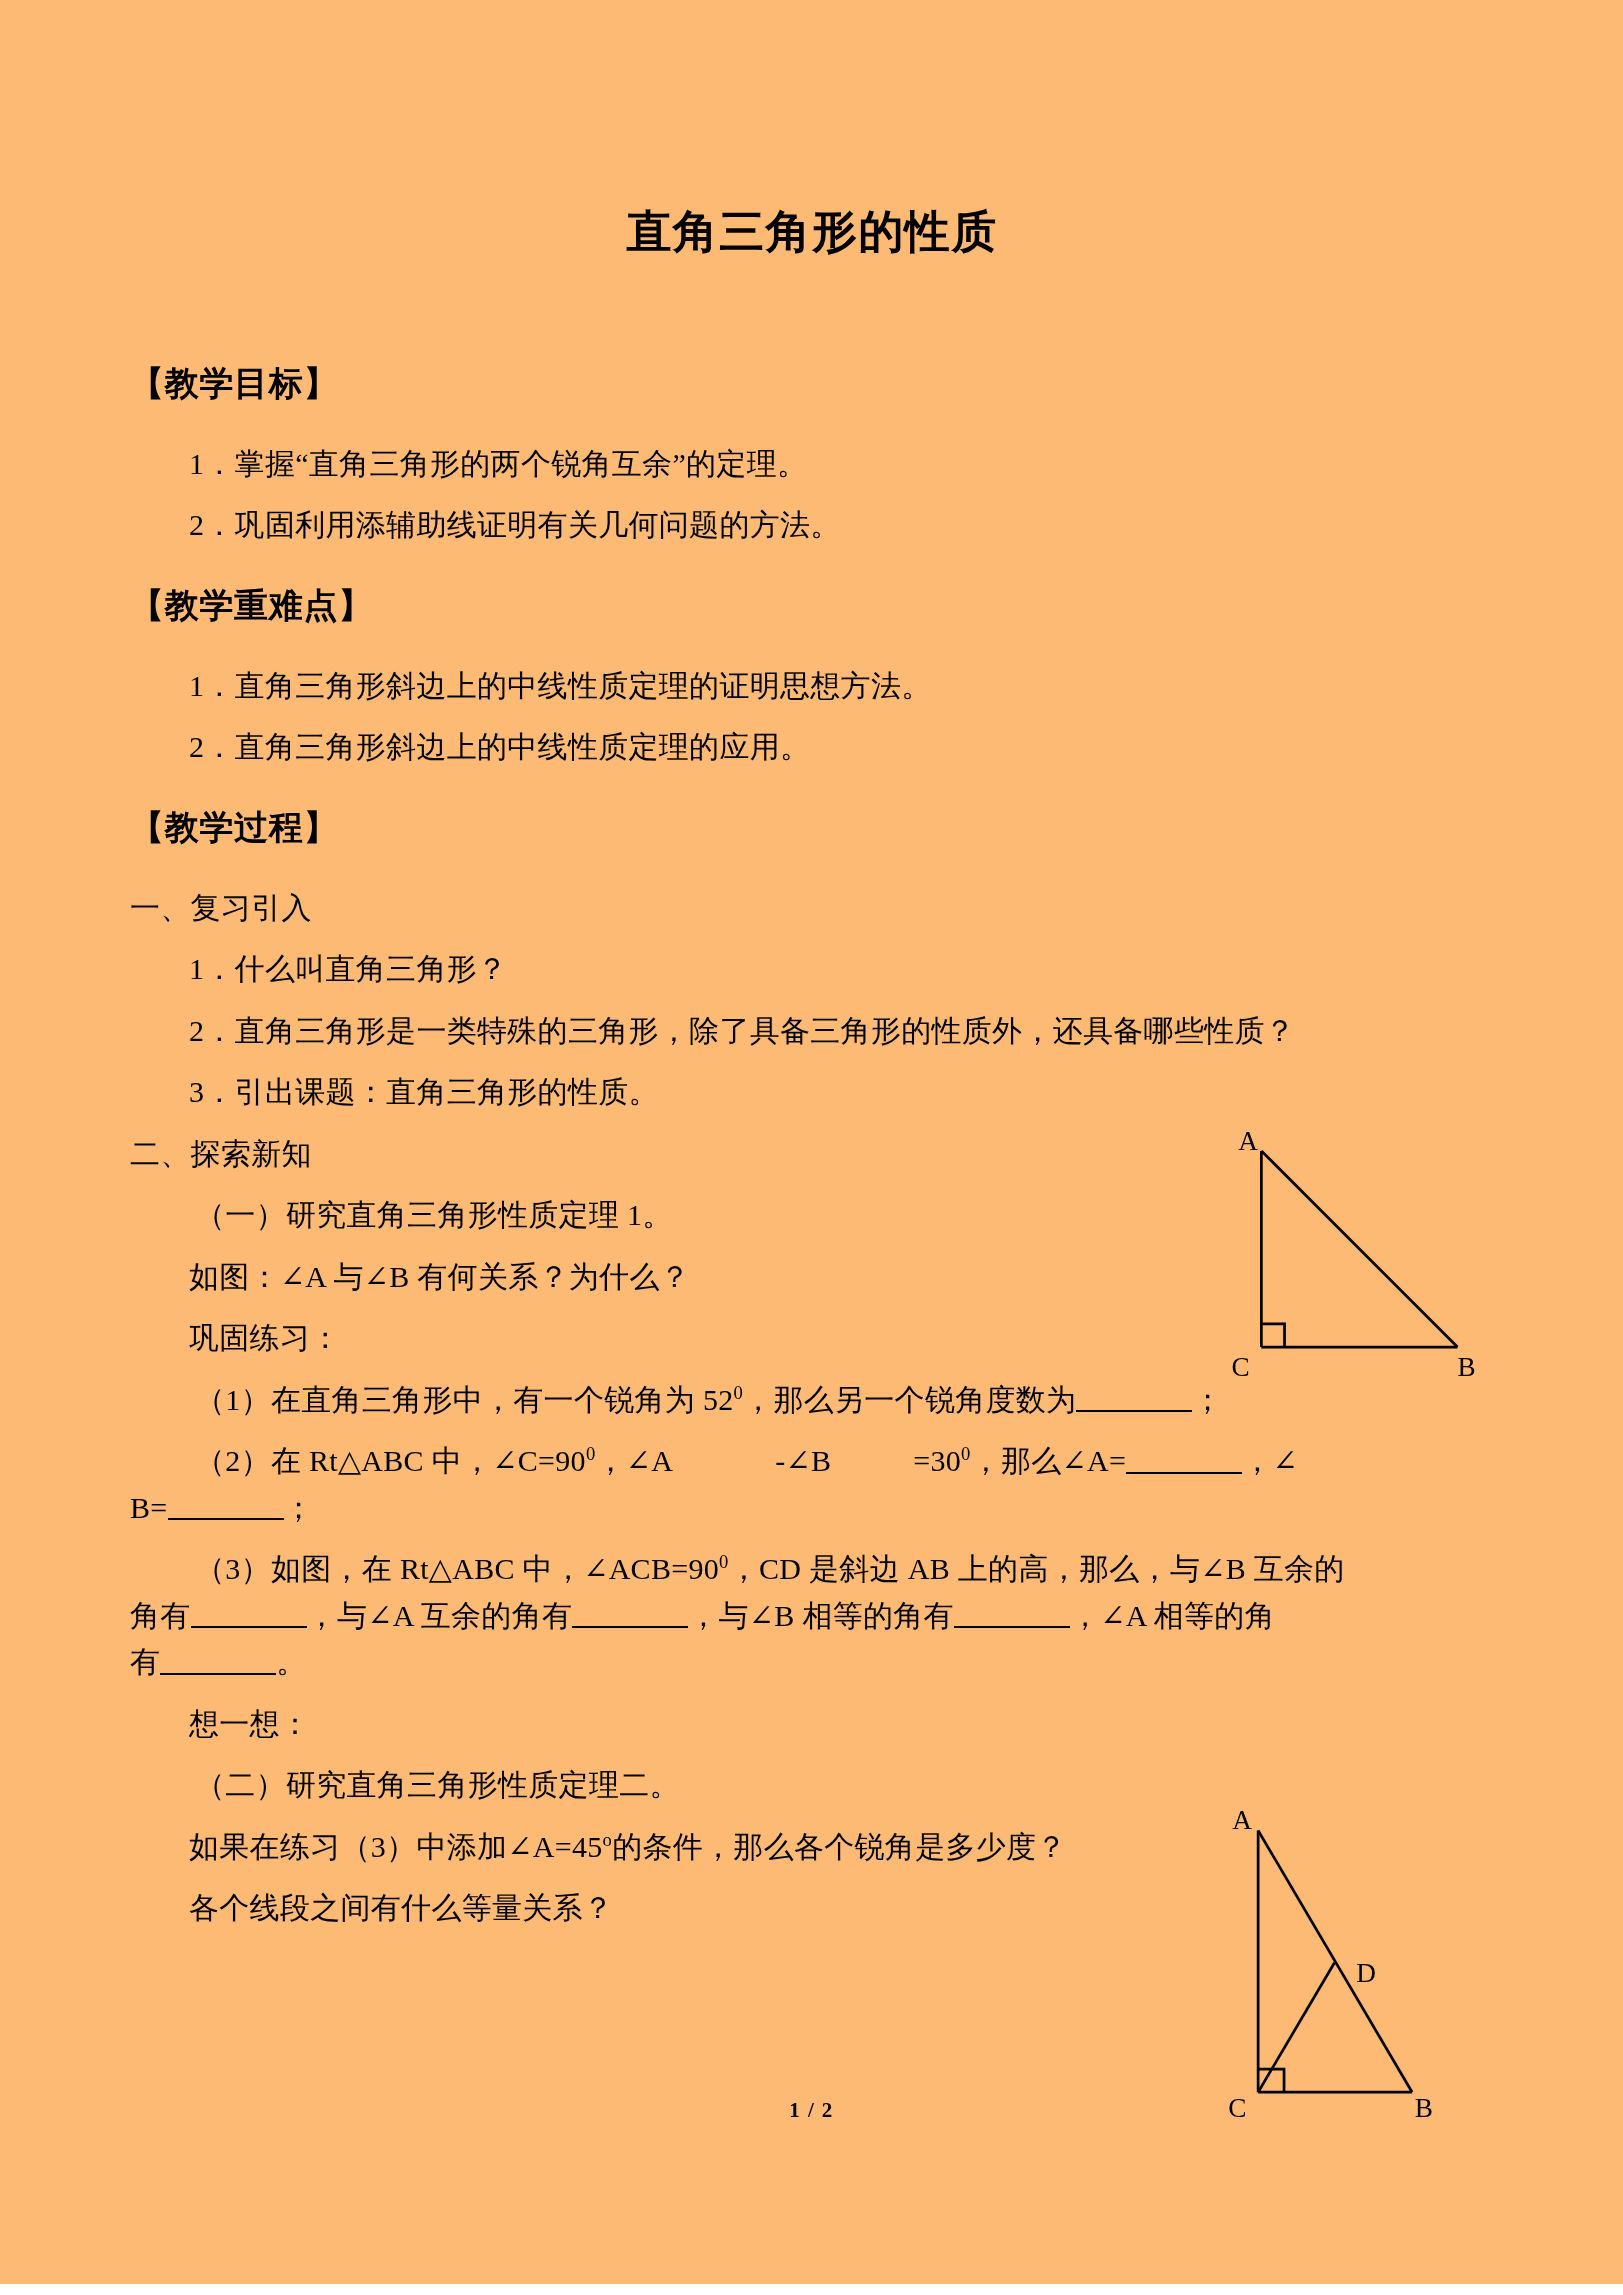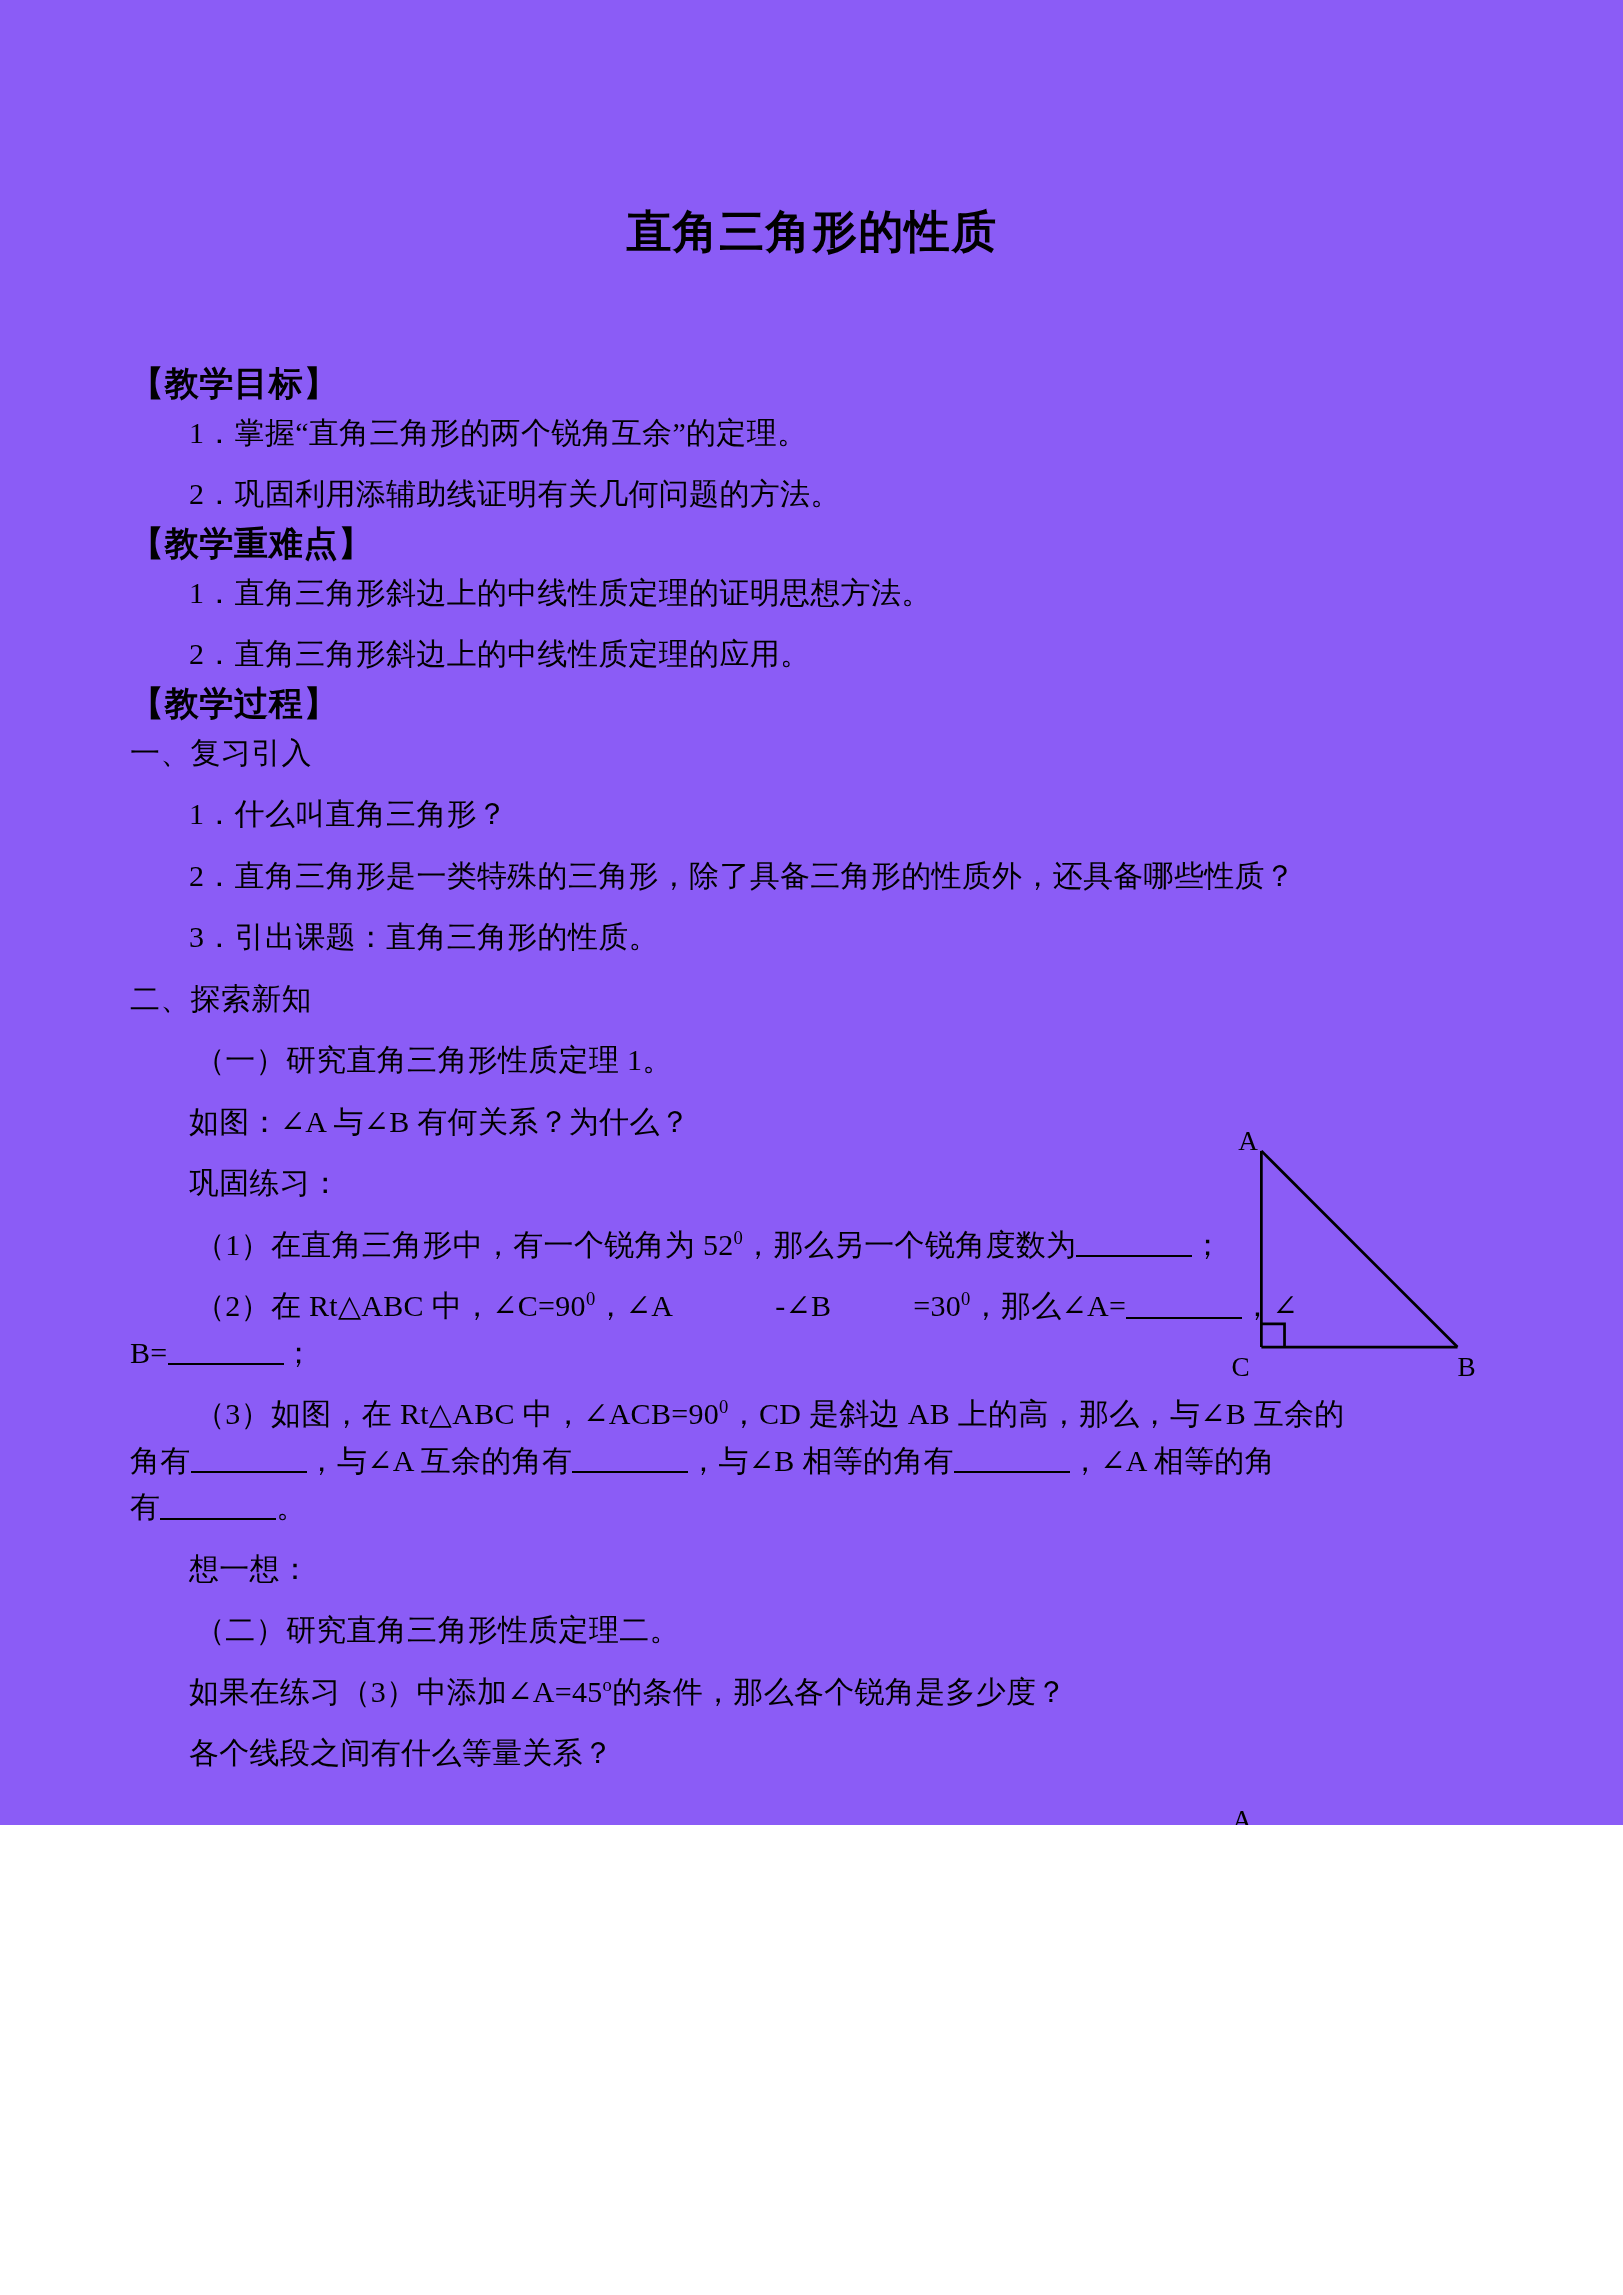--- a/index.html
+++ b/index.html
@@ -7,22 +7,22 @@
     padding: 0;
     background: #ffffff;
   }
   body {
     font-family: "Liberation Serif", "DejaVu Serif", serif;
     color: #000000;
   }
   .page {
     position: relative;
     width: 1623px;
-    height: 1825px;
-    background: #8b5cf6;
+    height: 2284px;
+    background: #fdba74;
     overflow: hidden;
   }
   .doc {
     position: absolute;
     left: 130px;
     top: 0;
     width: 1364px;
   }
 
   
@@ -49,21 +49,21 @@
   .para {
     font-size: 30px;
     line-height: 1.55;
     letter-spacing: 0.3px;
   }
   .indent1 { text-indent: 0; padding-left: 59px; }
   .indent2 { padding-left: 65px; }
   .flush   { padding-left: 0; }
 
   .gap-s { margin-top: 15px; }
-  .gap-m { margin-top: 3px; }
+  .gap-m { margin-top: 34px; }
 
   
   sup.deg {
     font-size: 0.62em;
     vertical-align: super;
     line-height: 0;
   }
 
   
   .blank {

